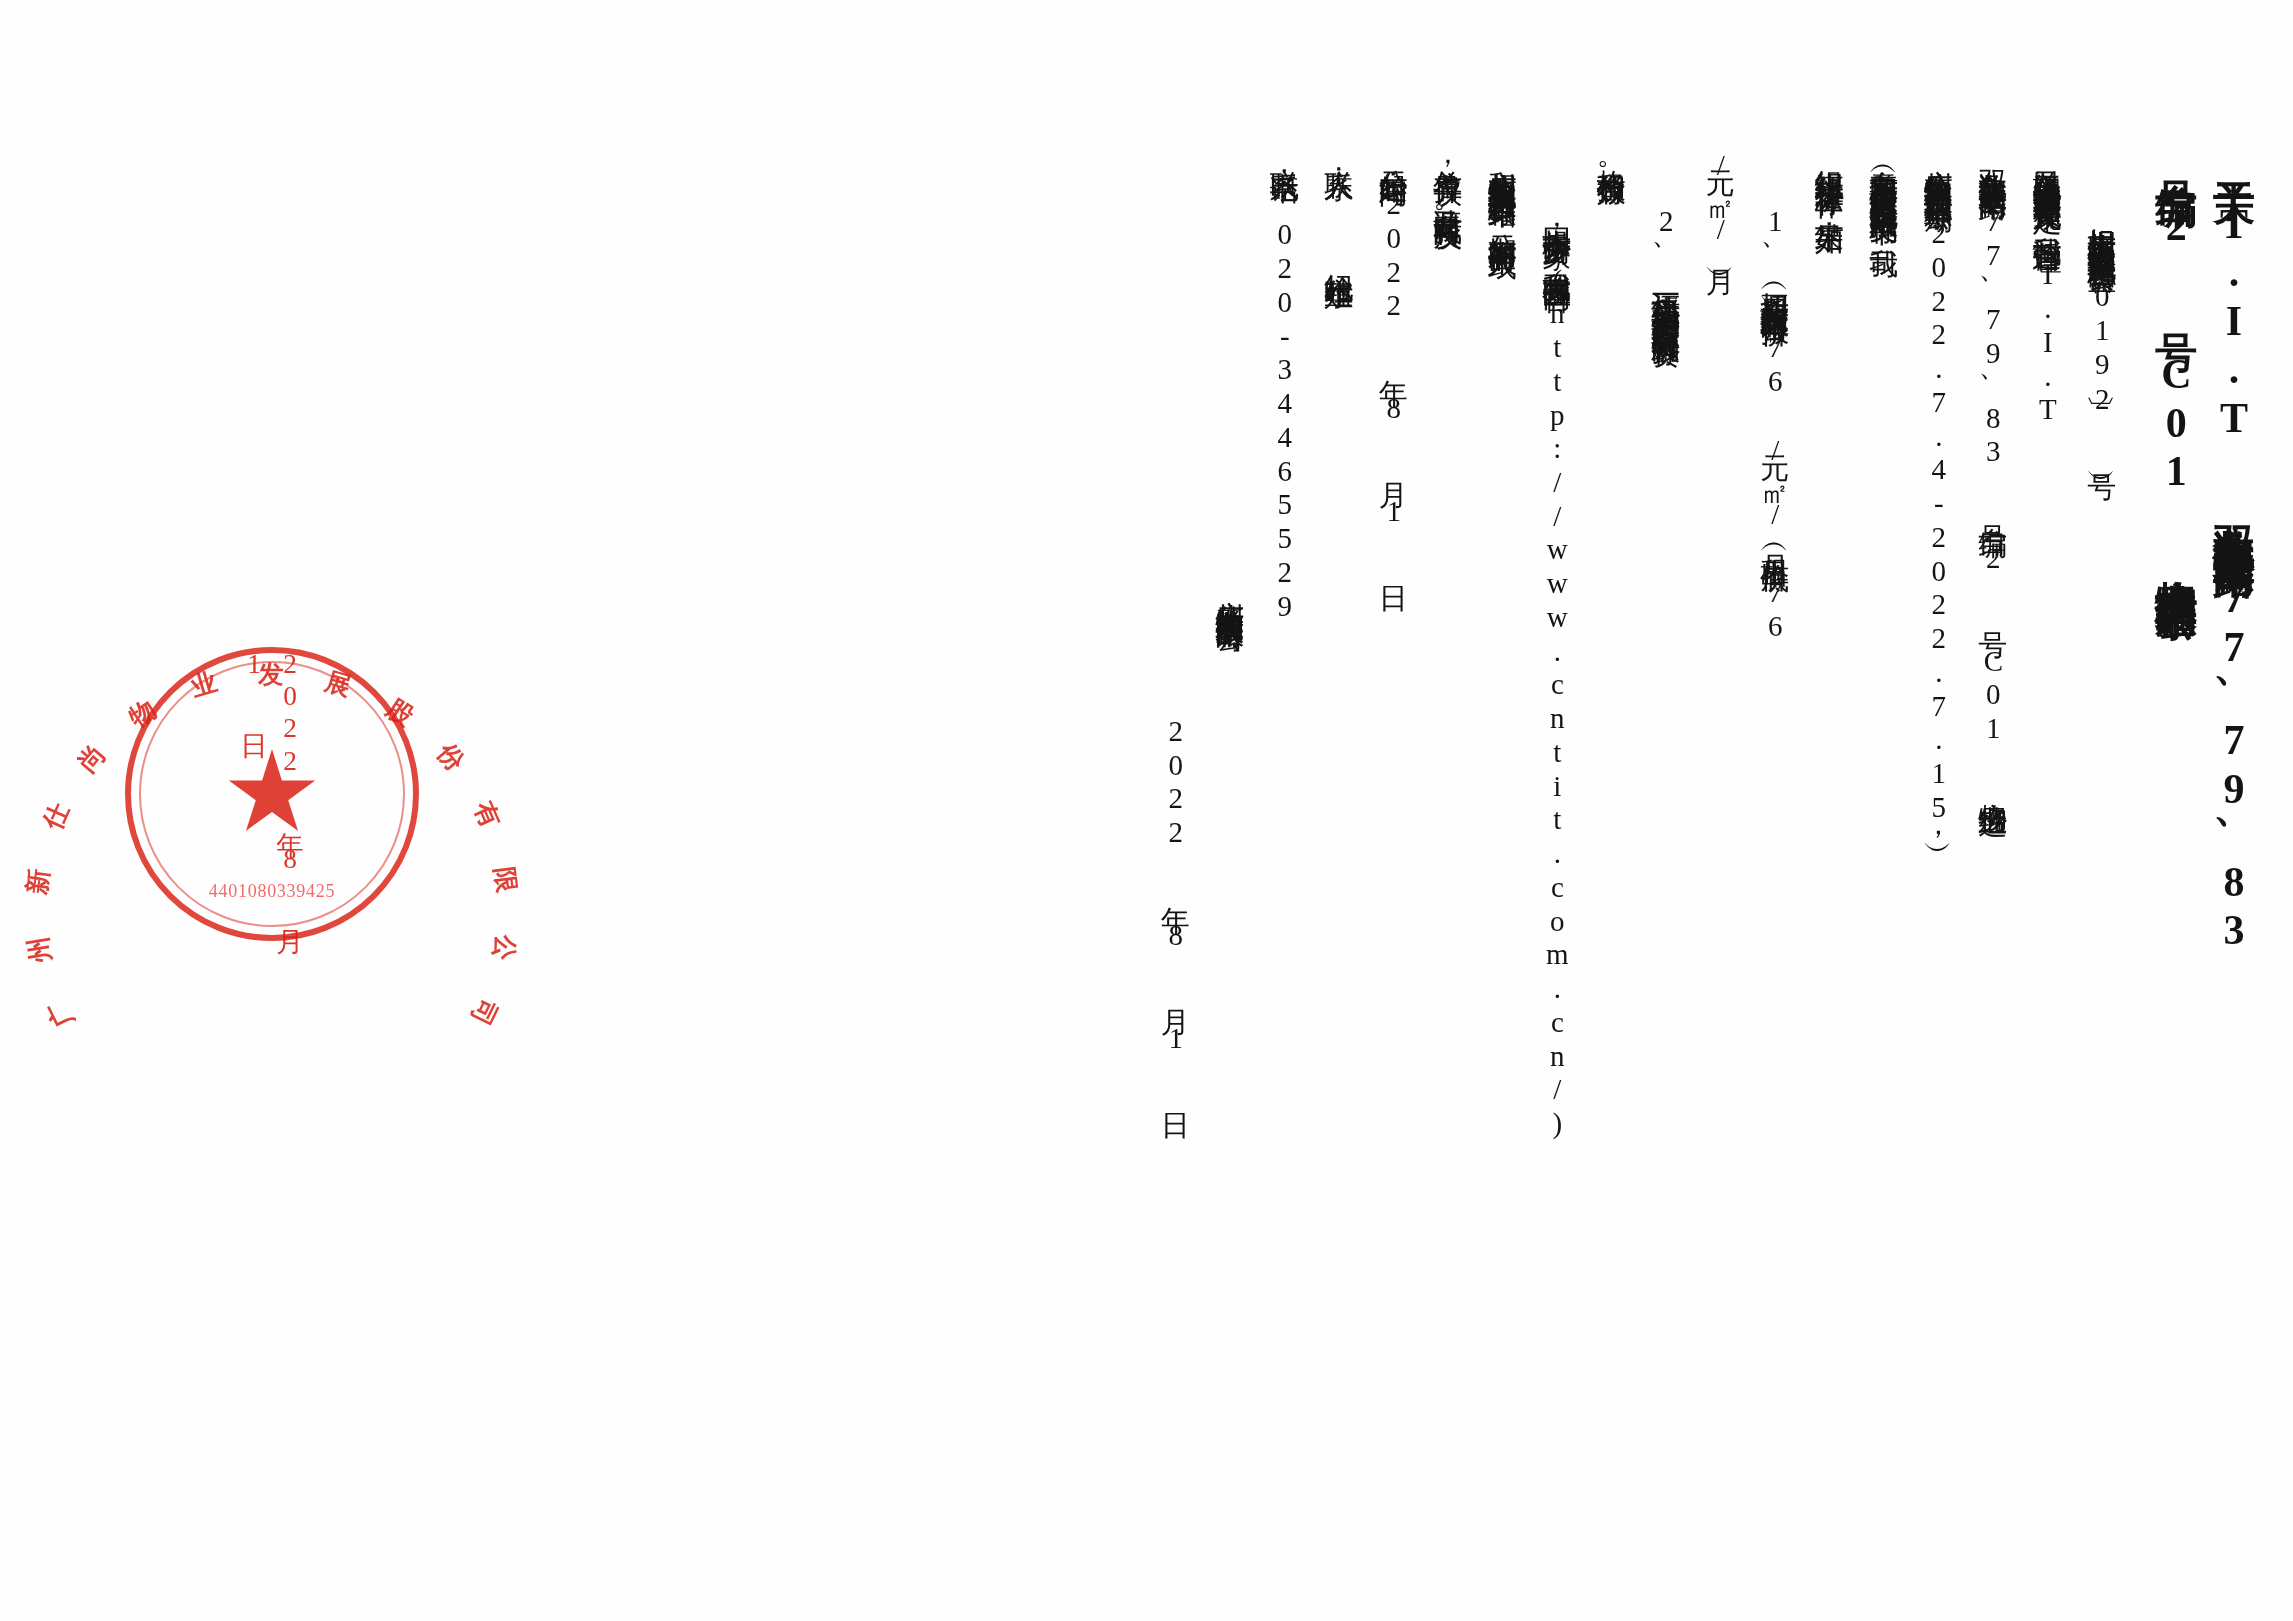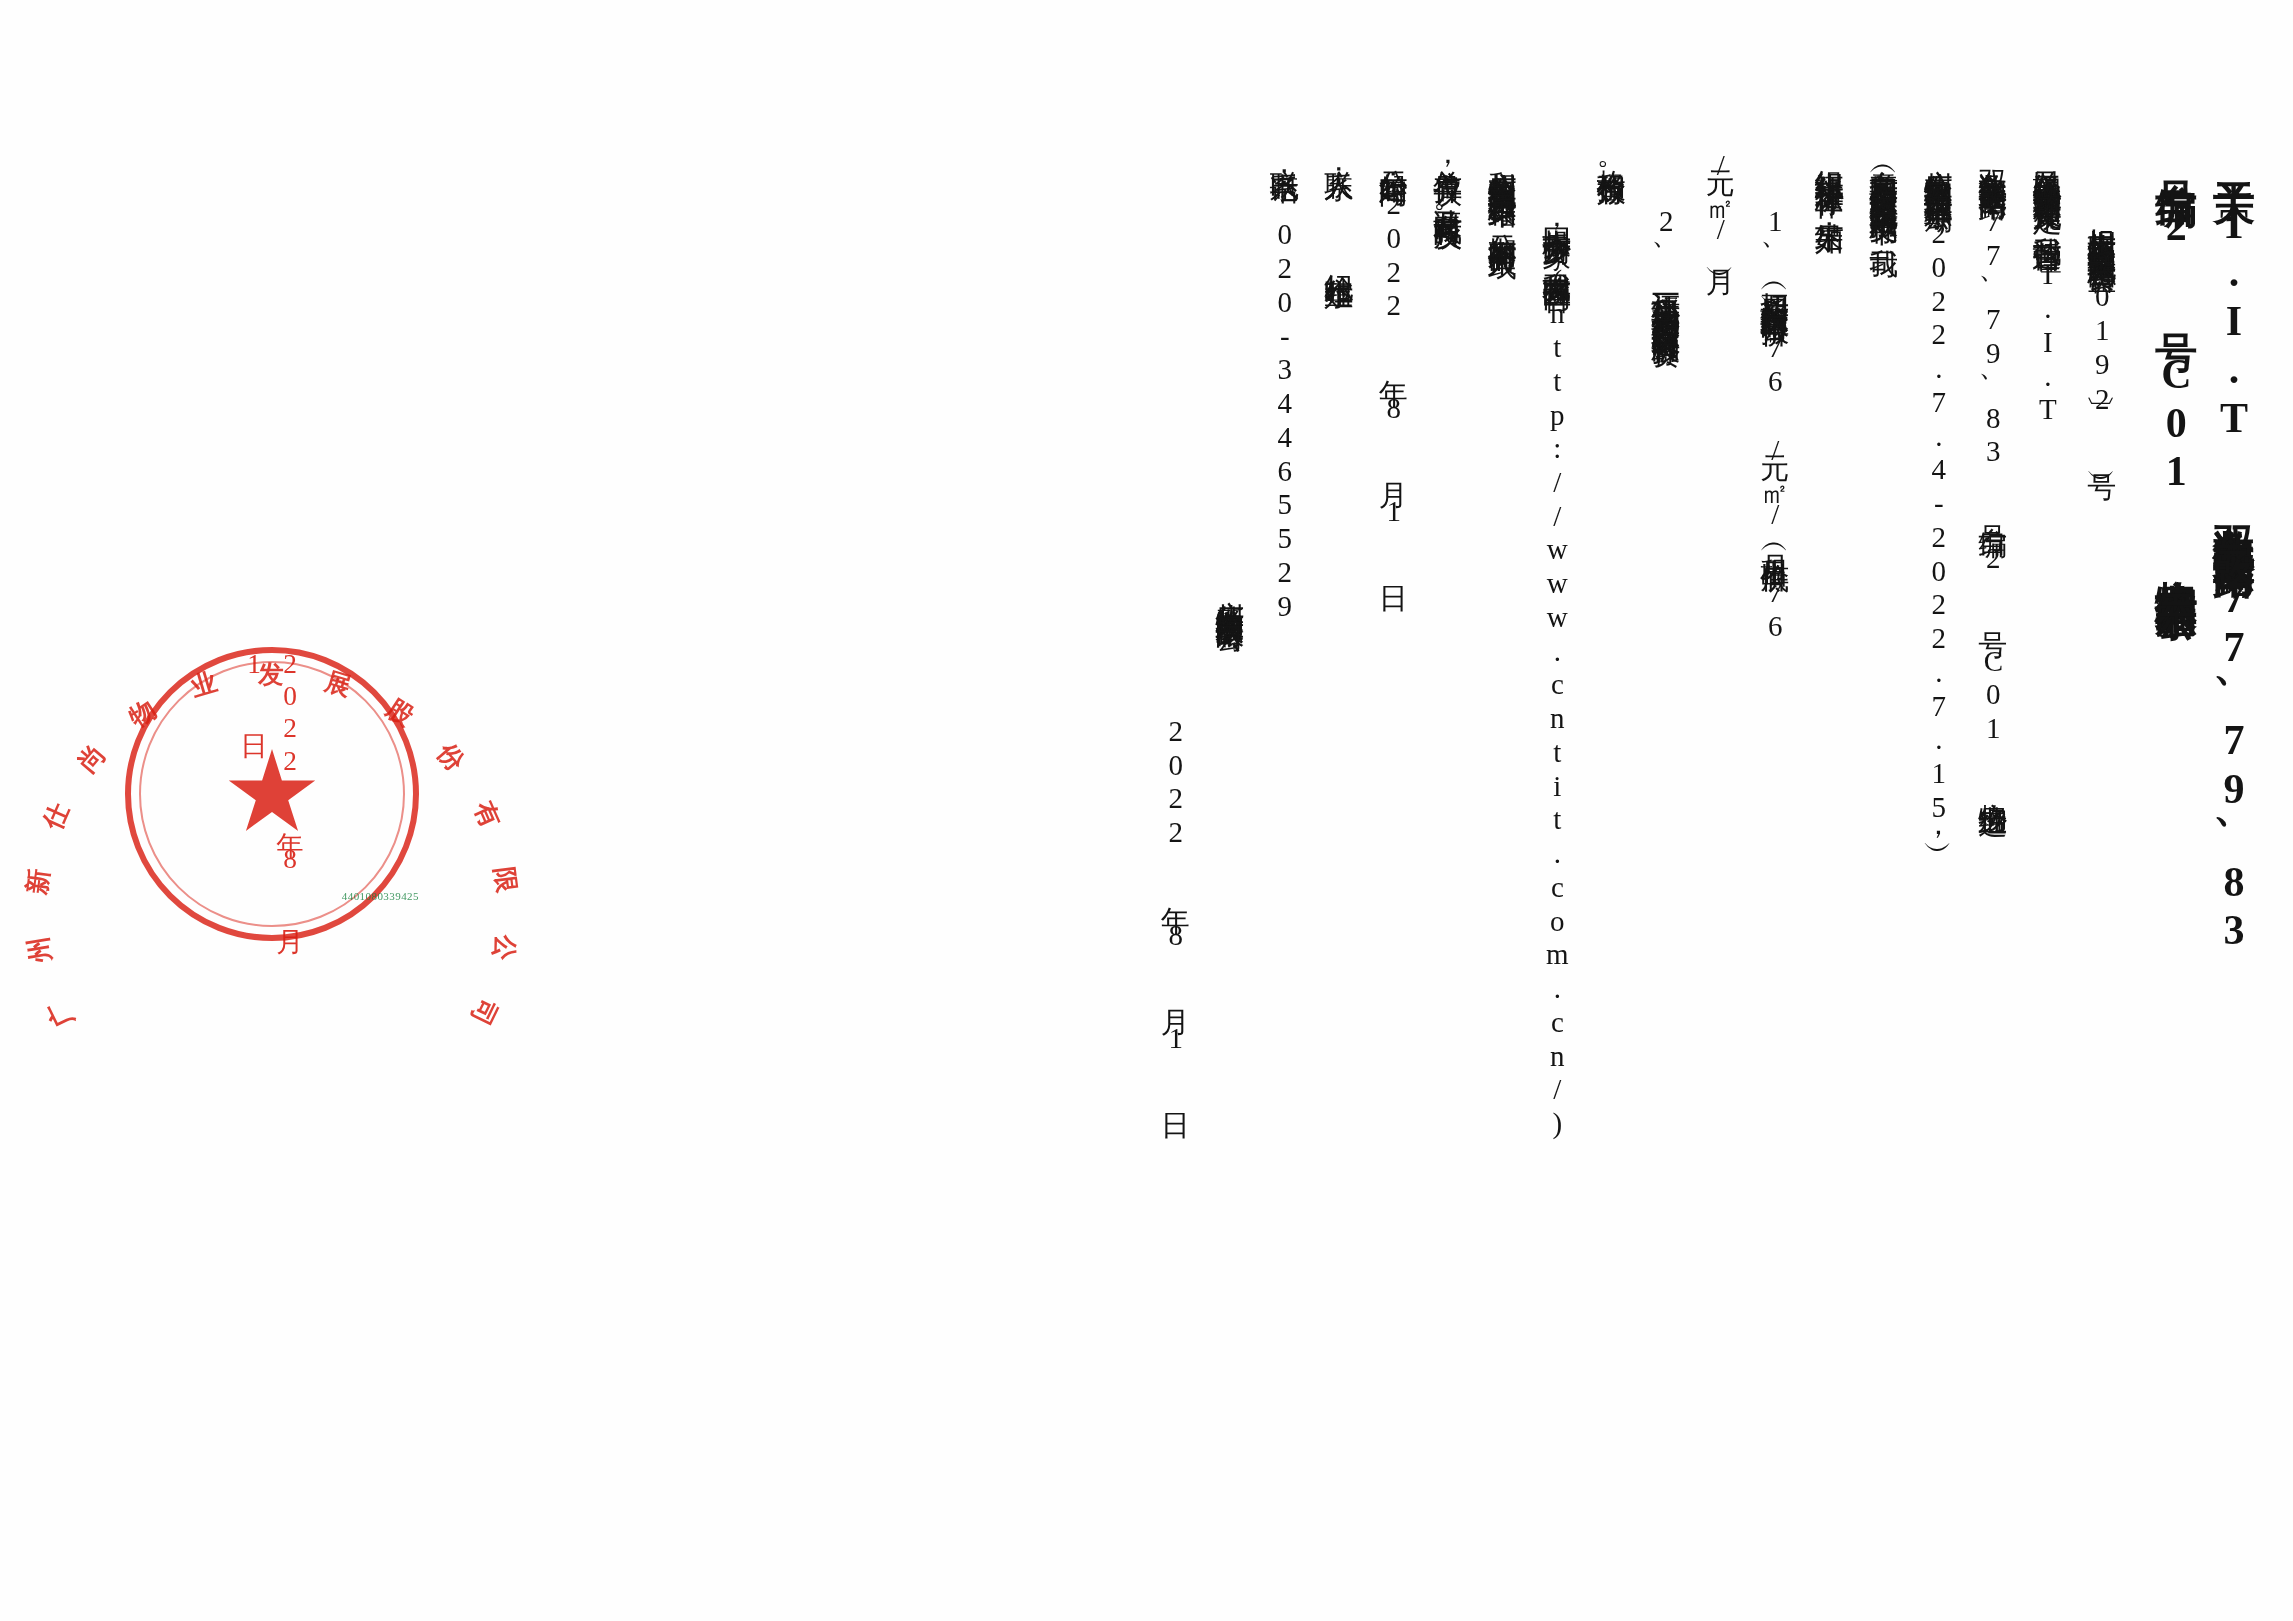--- a/index.html
+++ b/index.html
@@ -150,23 +150,23 @@
     left: -13.7px;
     top: -137px;
     font-style: normal;
     display: block;
   }
   .seal .seal-code {
     position: absolute;
     left: 0;
     bottom: 39px;
     width: 294px;
-    text-align: right;
-    font-size: 11px;
-    color: #15803d;
+    text-align: center;
+    font-size: 18px;
+    color: #ef4444;
     opacity: 0.8;
     letter-spacing: 0.04em;
   }
   .seal .seal-date {
     position: absolute;
     left: 50%;
     top: 2px;
     transform: translateX(-50%);
     writing-mode: vertical-rl;
     text-orientation: upright;

